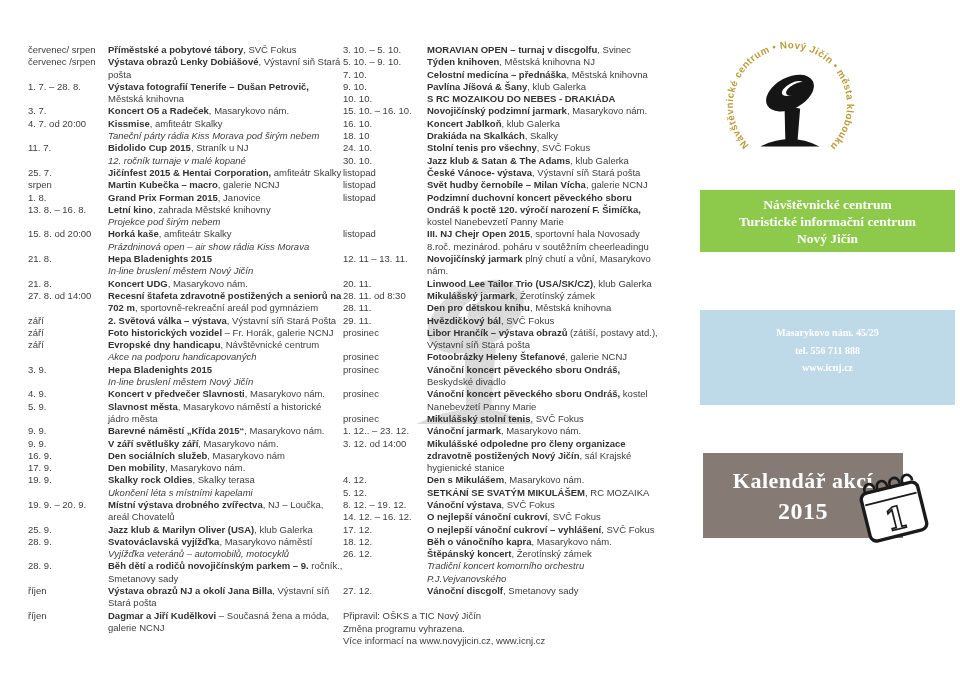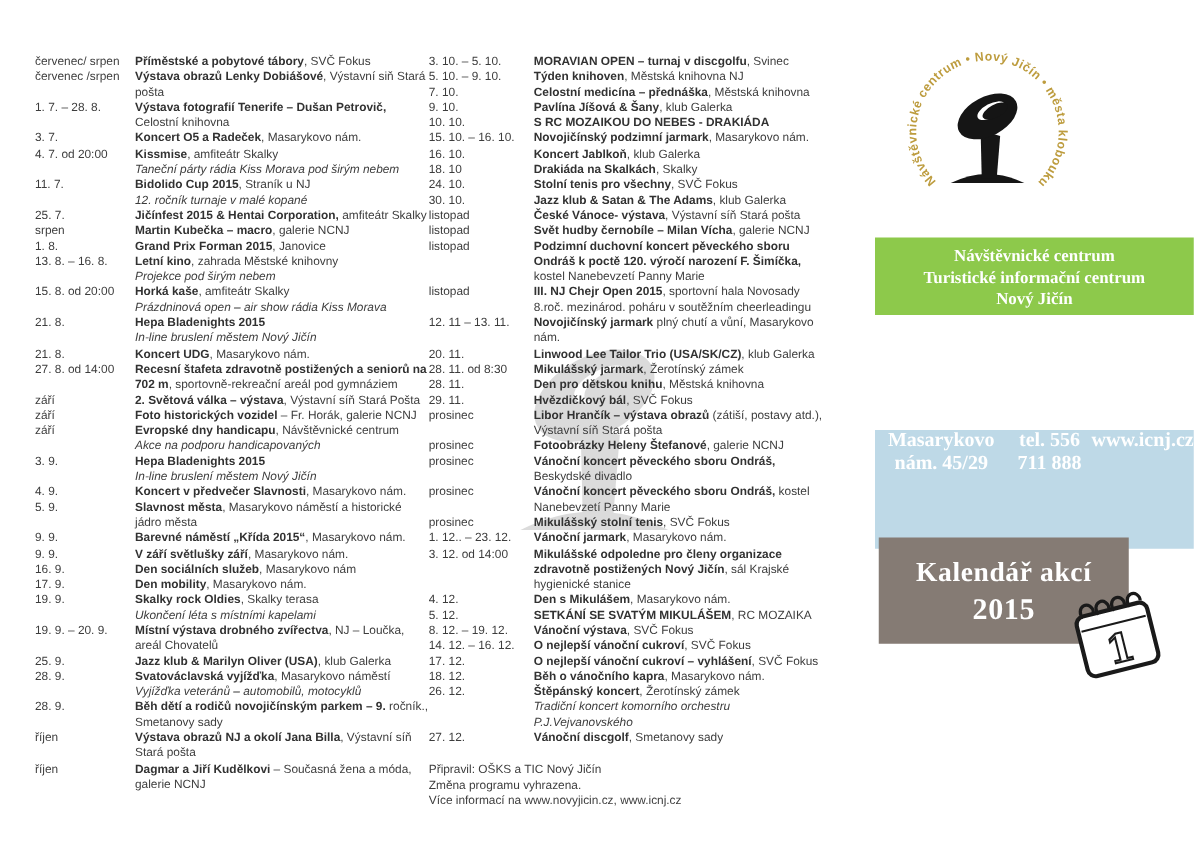--- a/index.html
+++ b/index.html
@@ -19,23 +19,23 @@
   .event b{font-weight:bold;color:#323232;}
   .event .note{font-style:italic;}
   .footer{margin-top:13px;}
   .footer div{margin:0;}
   .right-rail{position:absolute;left:690px;top:0;width:260px;height:679px;z-index:2;}
   .logo{position:absolute;left:14px;top:32px;width:172px;height:132px;}
   .box{position:absolute;left:10px;width:255px;text-align:center;
        font-family:"Liberation Serif",serif;font-weight:bold;color:#ffffff;}
   .box-green{top:190px;height:62px;font-size:13.5px;line-height:17px;
        display:flex;flex-direction:column;justify-content:center;}
-  .box-blue{top:344px;height:95px;font-size:16px;line-height:17.5px;
-       display:flex;flex-direction:row;justify-content:center;padding-bottom:14px;box-sizing:border-box;}
-  .box-grey{top:430px;left:13px;width:200px;height:85px;letter-spacing:.5px;
+  .box-blue{top:310px;height:95px;font-size:10px;line-height:17.5px;
+       display:flex;flex-direction:column;justify-content:center;padding-bottom:14px;box-sizing:border-box;}
+  .box-grey{top:453px;left:13px;width:200px;height:85px;letter-spacing:.5px;
        display:flex;flex-direction:column;justify-content:center;}
   .box-grey .t1{font-size:22px;line-height:26px;}
   .box-grey .t2{font-size:24px;line-height:26px;margin-top:4px;}
   .cal-icon{position:absolute;left:165px;top:465px;width:78px;height:80px;}
 </style>
 </head>
 <body>
 
 <div class="page">
 
@@ -60,21 +60,21 @@
       </div>
       <div class="event">
         <div class="date">červenec /srpen</div>
         <div class="desc">
           <div><b>Výstava obrazů Lenky Dobiášové</b><span>, Výstavní siň Stará pošta</span></div>
         </div>
       </div>
       <div class="event">
         <div class="date">1. 7. – 28. 8.</div>
         <div class="desc">
-          <div><b>Výstava fotografií Tenerife – Dušan Petrovič,</b><span> Celostní knihovna</span></div>
+          <div><b>Výstava fotografií Tenerife – Dušan Petrovič,</b><span> Městská knihovna</span></div>
         </div>
       </div>
       <div class="event">
         <div class="date">3. 7.</div>
         <div class="desc">
           <div><b>Koncert O5 a Radeček</b><span>, Masarykovo nám.</span></div>
         </div>
       </div>
       <div class="event">
         <div class="date">4. 7.  od 20:00</div>

